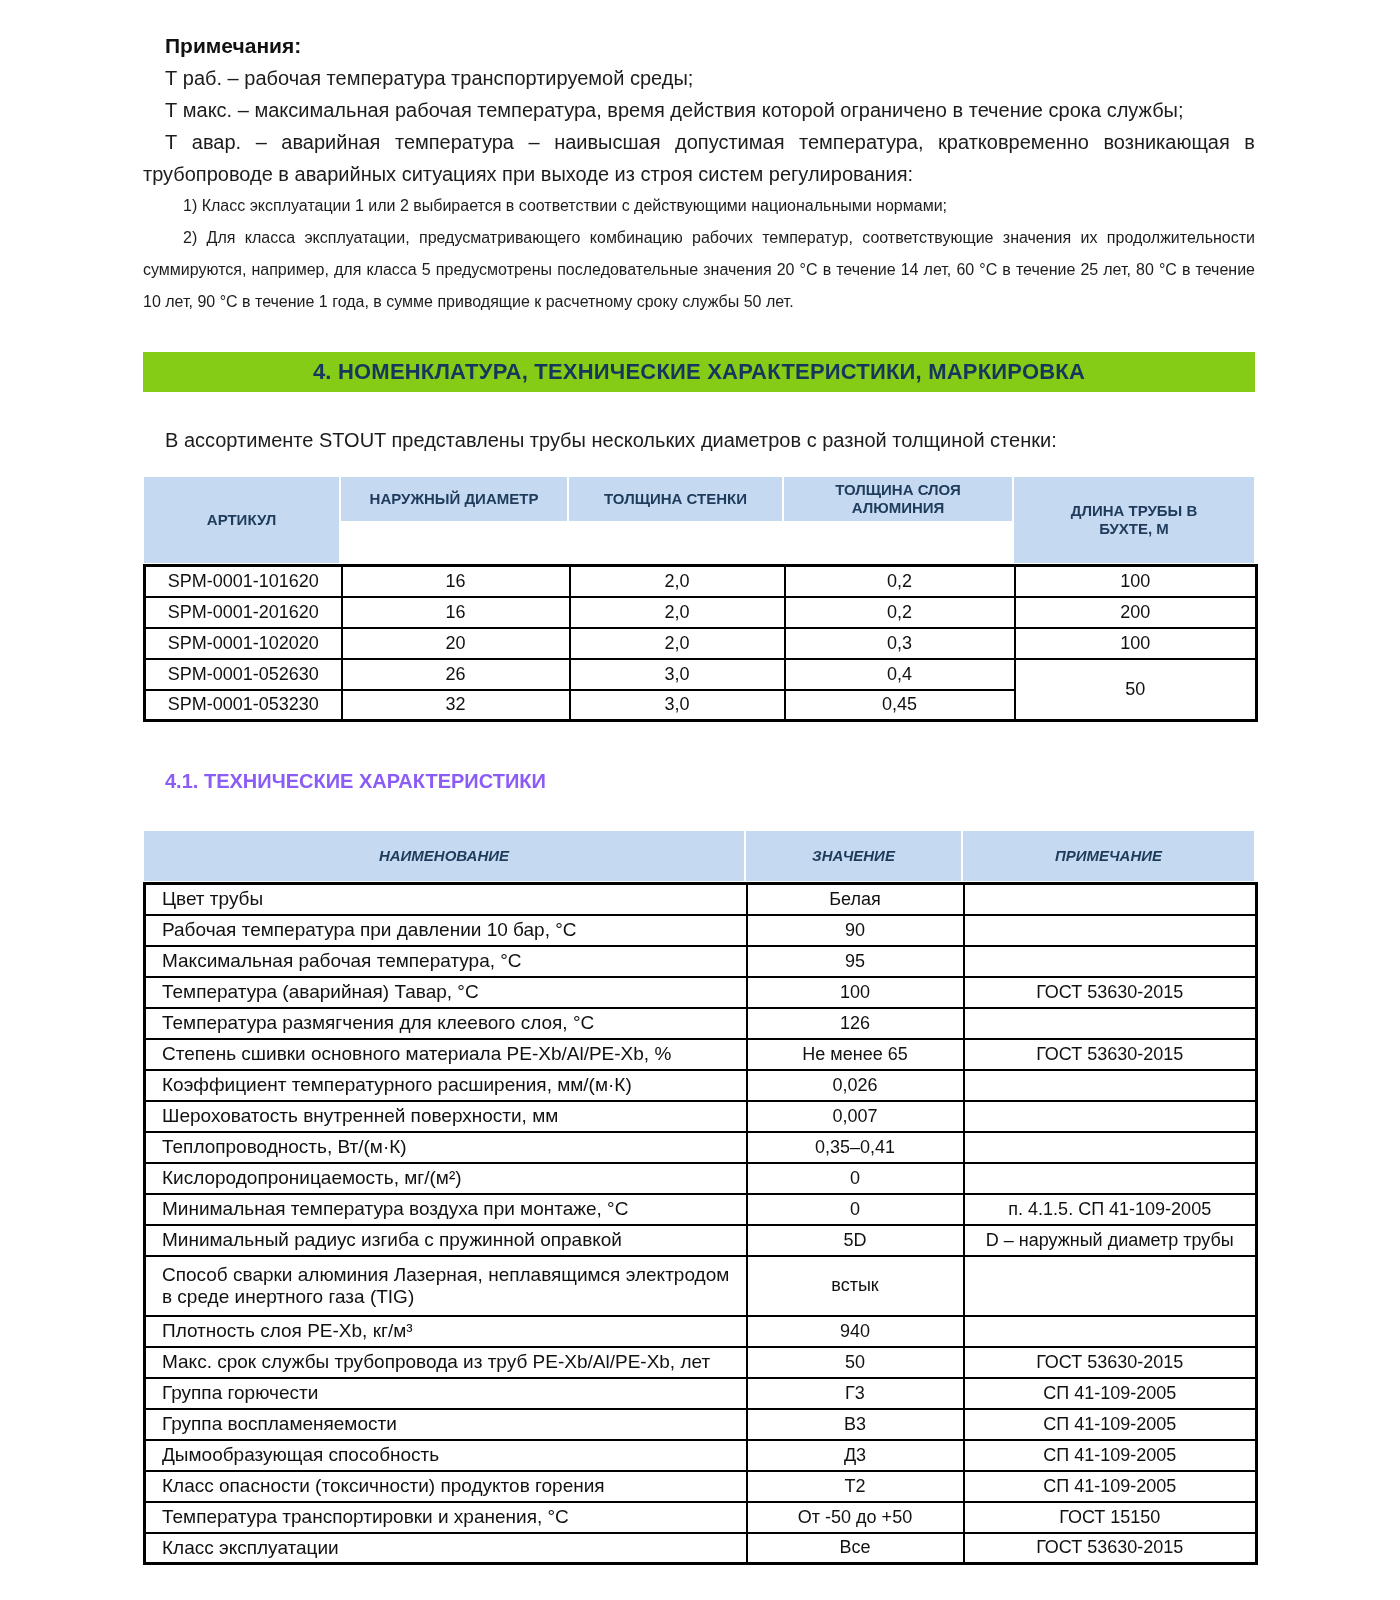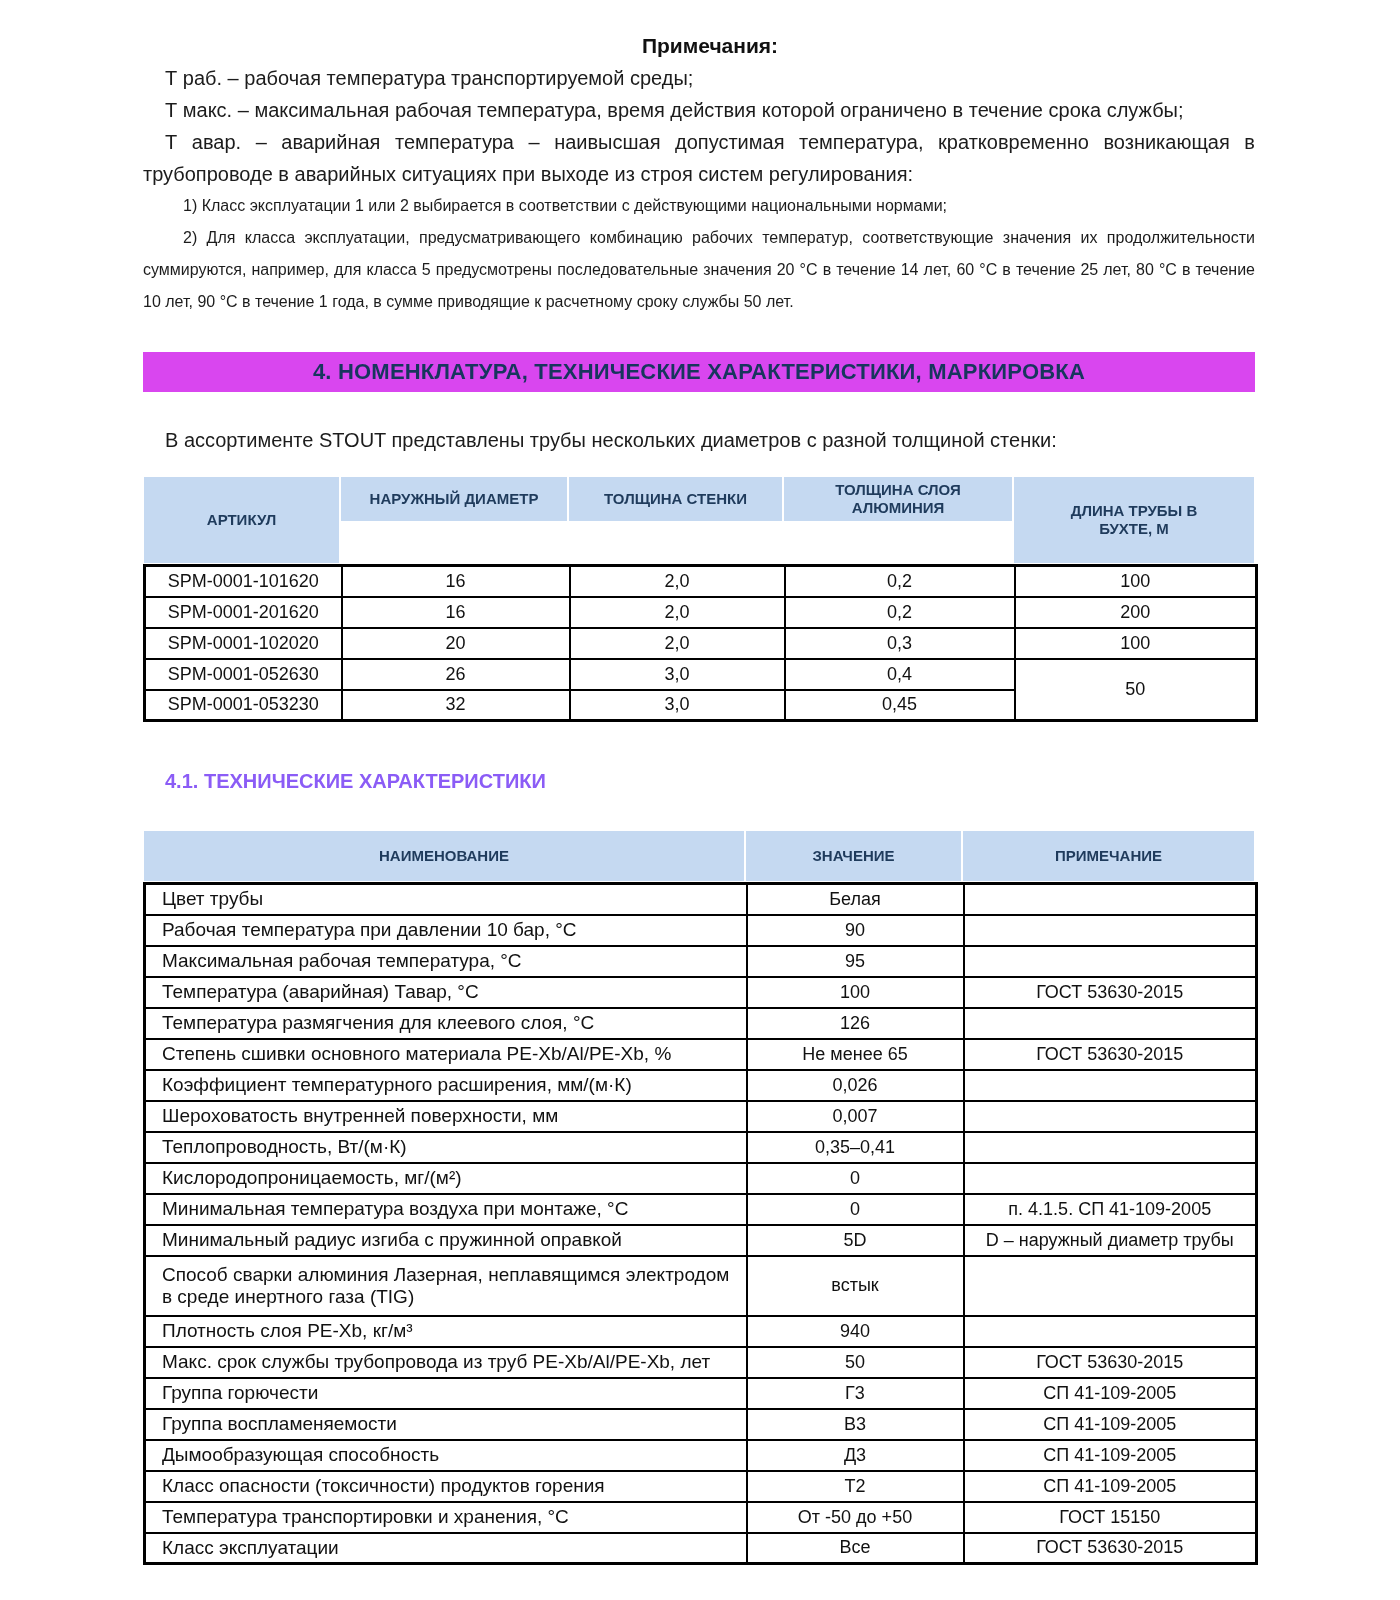--- a/index.html
+++ b/index.html
@@ -5,28 +5,28 @@
   html,body{margin:0;padding:0;}
   body{
     width:1400px;height:1600px;background:#ffffff;
     font-family:"Liberation Sans", sans-serif;
     color:#1c1c1c;overflow:hidden;position:relative;
   }
   .content{position:absolute;left:143px;top:0;width:1112px;}
 
   
   .notes{position:absolute;top:34px;left:0;width:1112px;}
-  .notes-title{font-weight:bold;font-size:21px;color:#111;text-indent:22px;margin:0 0 4px 0;text-align:center;}
+  .notes-title{font-weight:bold;font-size:21px;color:#111;text-indent:22px;margin:0 0 4px 0;}
   .note-p{font-size:20px;line-height:32px;text-align:justify;text-indent:22px;margin:0;color:#1c1c1c;}
   .note-li{font-size:16px;line-height:32px;text-align:justify;text-indent:40px;margin:0;color:#1c1c1c;}
 
   
   .banner{
     position:absolute;top:352px;left:0;width:1112px;height:40px;
-    background:#d946ef;display:flex;align-items:center;justify-content:center;
+    background:#84cc16;display:flex;align-items:center;justify-content:center;
   }
   .banner-title{font-weight:bold;font-size:22px;color:#17365d;letter-spacing:.2px;}
 
   .intro{position:absolute;top:417px;left:0;width:1112px;font-size:20px;text-indent:22px;color:#1c1c1c;margin-top:12px;}
 
   
   .hcell{
     background:#c5d9f1;border:1.5px solid #ffffff;box-sizing:border-box;
     display:flex;align-items:center;justify-content:center;text-align:center;
     color:#1f3b5c;font-weight:bold;font-size:15px;line-height:18px;
@@ -44,21 +44,21 @@
     border:2px solid #000;height:31px;text-align:center;vertical-align:middle;
     font-size:18px;color:#111;padding:0 4px;box-sizing:border-box;overflow:hidden;
   }
   .t1 col.c1{width:197px}.t1 col.c2{width:228px}.t1 col.c3{width:215px}.t1 col.c4{width:230px}.t1 col.c5{width:242px}
 
   
   .sec41{position:absolute;top:770px;left:0;font-weight:bold;font-size:20px;color:#8b5cf6;text-indent:22px;}
 
   
   .t2{position:absolute;top:830px;left:0;width:1112px;}
-  .t2-header{display:grid;grid-template-columns:602px 217px 293px;grid-template-rows:52px;}
+  .t2-header{display:grid;grid-template-columns:602px 217px 293px;grid-template-rows:52px;font-style:italic;}
   .t2 col.c1{width:602px}.t2 col.c2{width:217px}.t2 col.c3{width:293px}
   .t2 td.name{text-align:left;padding-left:16px;font-size:19px;}
   .t2 tr.tall td{height:60px;}
 </style>
 </head>
 <body>
 
 <div class="content">
 
   <div class="notes">

